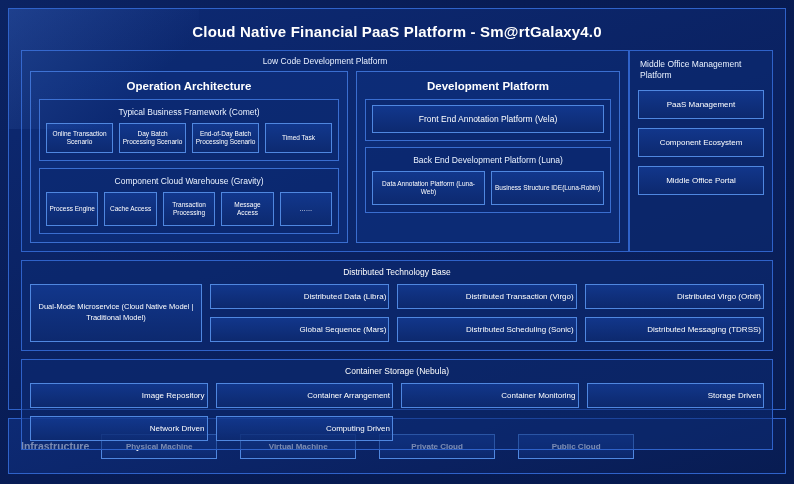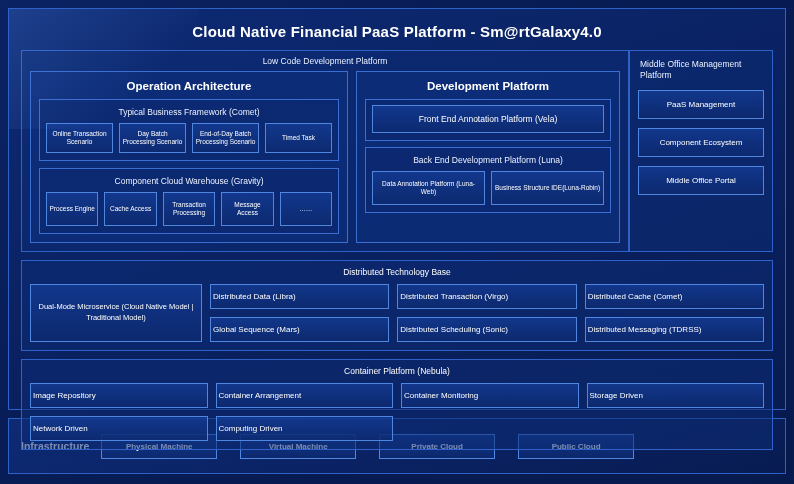--- a/index.html
+++ b/index.html
@@ -184,21 +184,21 @@
     flex: 1 1 auto;
     display: grid;
     grid-template-columns: repeat(3, 1fr);
     grid-auto-rows: auto;
     gap: 8px;
   }
   .dtb-cell {
     border: 1px solid #4f87e0;
     background: linear-gradient(180deg, rgba(20,60,150,0.75) 0%, rgba(13,42,112,0.75) 100%);
     font-size: 8px;
-    text-align: left;
+    text-align: right;
     padding: 7px 2px;
     box-sizing: border-box;
   }
   .container-grid {
     display: grid;
     grid-template-columns: repeat(4, 1fr);
     gap: 8px;
   }
   .infra {
     margin-top: 8px;
@@ -303,30 +303,30 @@
 
     </div>
 
     <div class="section">
       <div class="section-title">Distributed Technology Base</div>
       <div class="dtb-grid">
         <div class="dtb-left">Dual-Mode Microservice (Cloud Native Model | Traditional Model)</div>
         <div class="dtb-right">
           <div class="dtb-cell">Distributed Data (Libra)</div>
           <div class="dtb-cell">Distributed Transaction (Virgo)</div>
-          <div class="dtb-cell">Distributed Cache (Comet)</div>
+          <div class="dtb-cell">Distributed Virgo (Orbit)</div>
           <div class="dtb-cell">Global Sequence (Mars)</div>
           <div class="dtb-cell">Distributed Scheduling (Sonic)</div>
           <div class="dtb-cell">Distributed Messaging (TDRSS)</div>
         </div>
       </div>
     </div>
 
     <div class="section">
-      <div class="section-title">Container Platform (Nebula)</div>
+      <div class="section-title">Container Storage (Nebula)</div>
       <div class="container-grid">
         <div class="dtb-cell">Image Repository</div>
         <div class="dtb-cell">Container Arrangement</div>
         <div class="dtb-cell">Container Monitoring</div>
         <div class="dtb-cell">Storage Driven</div>
         <div class="dtb-cell">Network Driven</div>
         <div class="dtb-cell">Computing Driven</div>
       </div>
     </div>
 

